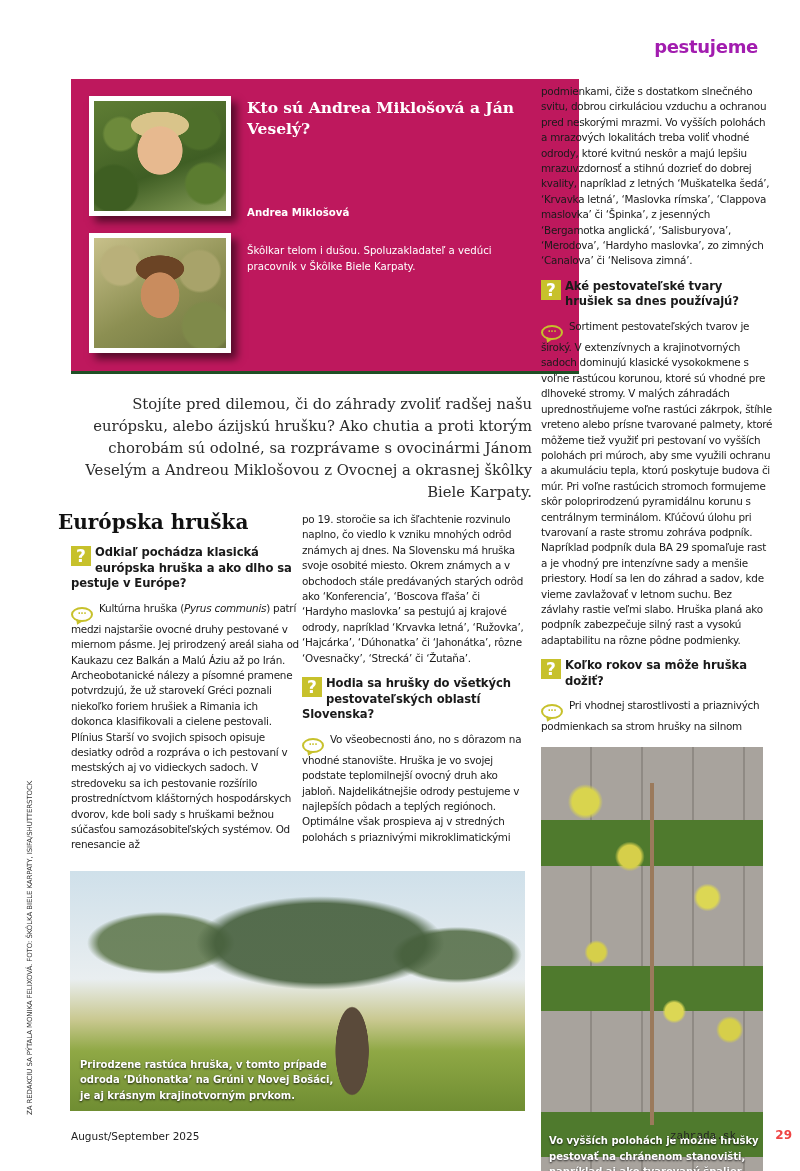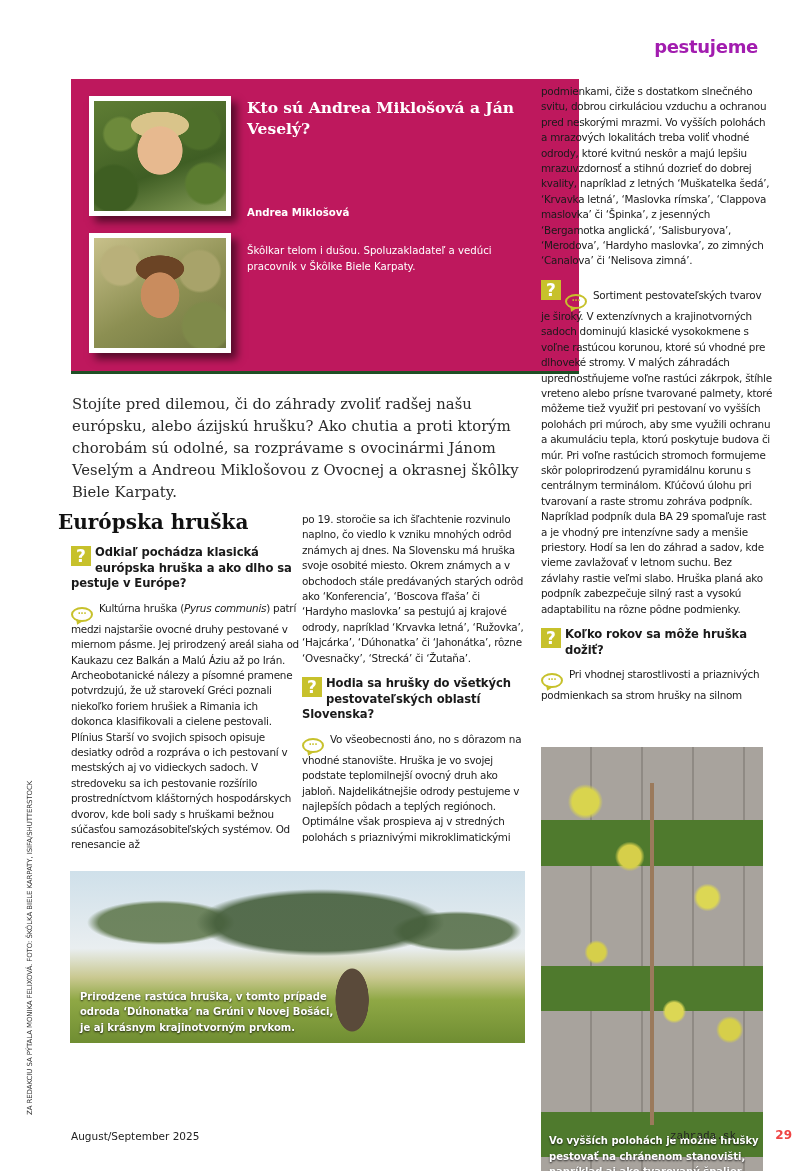--- a/index.html
+++ b/index.html
@@ -29,39 +29,39 @@
       radial-gradient(circle at 80% 30%, #a8a36a 0 15%, transparent 17%),
       radial-gradient(circle at 85% 80%, #7f8a4a 0 16%, transparent 18%),
       linear-gradient(150deg, #c8c08a, #8c8f52 55%, #6f7740); }
   .bio-title { position: absolute; left: 176px; top: 18px; width: 270px; font-family: "DejaVu Serif", serif; font-weight: bold; font-size: 15.5px; line-height: 21px; color: #fff; }
   .bio { position: absolute; left: 176px; width: 270px; font-family: "DejaVu Sans", sans-serif; font-size: 10.2px; line-height: 16px; color: #fff; }
   .bio b { display: block; font-weight: bold; }
   .bio-andrea { top: 78px; margin-top: 48px; }
   .bio-jan { top: 164px; }
 
   
-  .lead { position: absolute; left: 72px; top: 393px; width: 460px; font-family: "DejaVu Serif", serif; font-size: 14.8px; line-height: 22px; color: #2a2a2a; }
+  .lead { position: absolute; left: 72px; top: 393px; width: 460px; font-family: "DejaVu Serif", serif; font-size: 14.8px; line-height: 22px; color: #2a2a2a; text-align: right; }
 
   
   .article-title { position: absolute; left: 58px; top: 510px; font-family: "DejaVu Serif", serif; font-weight: bold; font-size: 20px; color: #111; }
 
   .col { position: absolute; font-family: "DejaVu Sans", sans-serif; font-size: 10.4px; line-height: 15.4px; color: #1a1a1a; letter-spacing: -0.25px; }
   .col p { margin: 0; }
   .col-1 { left: 71px; top: 545px; width: 230px; }
   .col-2 { left: 294px; top: 512px; width: 224px; margin-left: 8px; }
   .col-3 { left: 541px; top: 84px; width: 232px; }
 
   .q { font-weight: bold; font-size: 11.6px; line-height: 15.6px; margin-bottom: 9px; letter-spacing: -0.1px; }
   .q-icon { float: left; width: 20px; height: 20px; margin: 1px 4px 0 0; background: #c7c12b; color: #fff; font-weight: bold; font-size: 17px; line-height: 20px; text-align: center; font-family: "DejaVu Sans", sans-serif; }
   .a-icon { display: inline-block; vertical-align: -4px; width: 22px; height: 15px; margin-right: 6px; border: 2px solid #c7c12b; border-radius: 50%; position: relative; font-size: 8px; line-height: 9px; text-align: center; color: #c7c12b; font-weight: bold; }
   .a-icon::after { content: ""; position: absolute; left: 2px; bottom: -5px; width: 0; height: 0; border-left: 3px solid transparent; border-right: 4px solid transparent; border-top: 5px solid #c7c12b; transform: rotate(20deg); }
   .gap { height: 10px; }
 
   
-  .photo-tree { position: absolute; left: 70px; top: 871px; width: 455px; height: 172px; overflow: hidden;
+  .photo-tree { position: absolute; left: 70px; top: 871px; width: 455px; height: 240px; overflow: hidden;
     background:
       radial-gradient(ellipse 6% 30% at 62% 75%, #5a4a3a 0 60%, transparent 62%),
       radial-gradient(ellipse 42% 30% at 55% 30%, rgba(70,95,60,0.9) 0 55%, transparent 65%),
       radial-gradient(ellipse 25% 20% at 20% 30%, rgba(90,115,70,0.85) 0 55%, transparent 65%),
       radial-gradient(ellipse 22% 18% at 85% 35%, rgba(80,105,65,0.85) 0 55%, transparent 65%),
       linear-gradient(180deg, #cfe0ea 0%, #e9eef0 45%, #c9c890 62%, #8fa845 75%, #6f8d32 100%); }
   .photo-pears { position: absolute; left: 541px; top: 747px; width: 222px; height: 456px; overflow: hidden;
     background:
       radial-gradient(circle at 20% 12%, #d9d44e 0 3%, transparent 4%),
       radial-gradient(circle at 40% 24%, #d6cf4a 0 3%, transparent 4%),
@@ -128,20 +128,21 @@
   <p>
     <span class="a-icon">···</span><span>Vo všeobecnosti áno, no s dôrazom na vhodné stanovište. Hruška je vo svojej podstate teplomilnejší ovocný druh ako jabloň. Najdelikátnejšie odrody pestujeme v najlepších pôdach a teplých regiónoch. Optimálne však prospieva aj v stredných polohách s priaznivými mikroklimatickými</span>
   </p>
 </div>
 
 <div class="col col-3">
   <p>podmienkami, čiže s dostatkom slnečného svitu, dobrou cirkuláciou vzduchu a ochranou pred neskorými mrazmi. Vo vyšších polohách a mrazových lokalitách treba voliť vhodné odrody, ktoré kvitnú neskôr a majú lepšiu mrazuvzdornosť a stihnú dozrieť do dobrej kvality, napríklad z letných ‘Muškatelka šedá’, ‘Krvavka letná’, ‘Maslovka rímska’, ‘Clappova maslovka’ či ‘Špinka’, z jesenných ‘Bergamotka anglická’, ‘Salisburyova’, ‘Merodova’, ‘Hardyho maslovka’, zo zimných ‘Canalova’ či ‘Nelisova zimná’.</p>
   <div class="gap"></div>
   <div class="q">
     <span class="q-icon">?</span>
+    <span>Aké pestovateľské tvary hrušiek sa dnes používajú?</span>
   </div>
   <p>
     <span class="a-icon">···</span><span>Sortiment pestovateľských tvarov je široký. V extenzívnych a krajinotvorných sadoch dominujú klasické vysokokmene s voľne rastúcou korunou, ktoré sú vhodné pre dlhoveké stromy. V malých záhradách uprednostňujeme voľne rastúci zákrpok, štíhle vreteno alebo prísne tvarované palmety, ktoré môžeme tiež využiť pri pestovaní vo vyšších polohách pri múroch, aby sme využili ochranu a akumuláciu tepla, ktorú poskytuje budova či múr. Pri voľne rastúcich stromoch formujeme skôr poloprirodzenú pyramidálnu korunu s centrálnym terminálom. Kľúčovú úlohu pri tvarovaní a raste stromu zohráva podpník. Napríklad podpník dula BA 29 spomaľuje rast a je vhodný pre intenzívne sady a menšie priestory. Hodí sa len do záhrad a sadov, kde vieme zavlažovať v letnom suchu. Bez závlahy rastie veľmi slabo. Hruška planá ako podpník zabezpečuje silný rast a vysokú adaptabilitu na rôzne pôdne podmienky.</span>
   </p>
   <div class="gap"></div>
   <div class="q">
     <span class="q-icon">?</span>
     <span>Koľko rokov sa môže hruška dožiť?</span>
   </div>
   <p>

